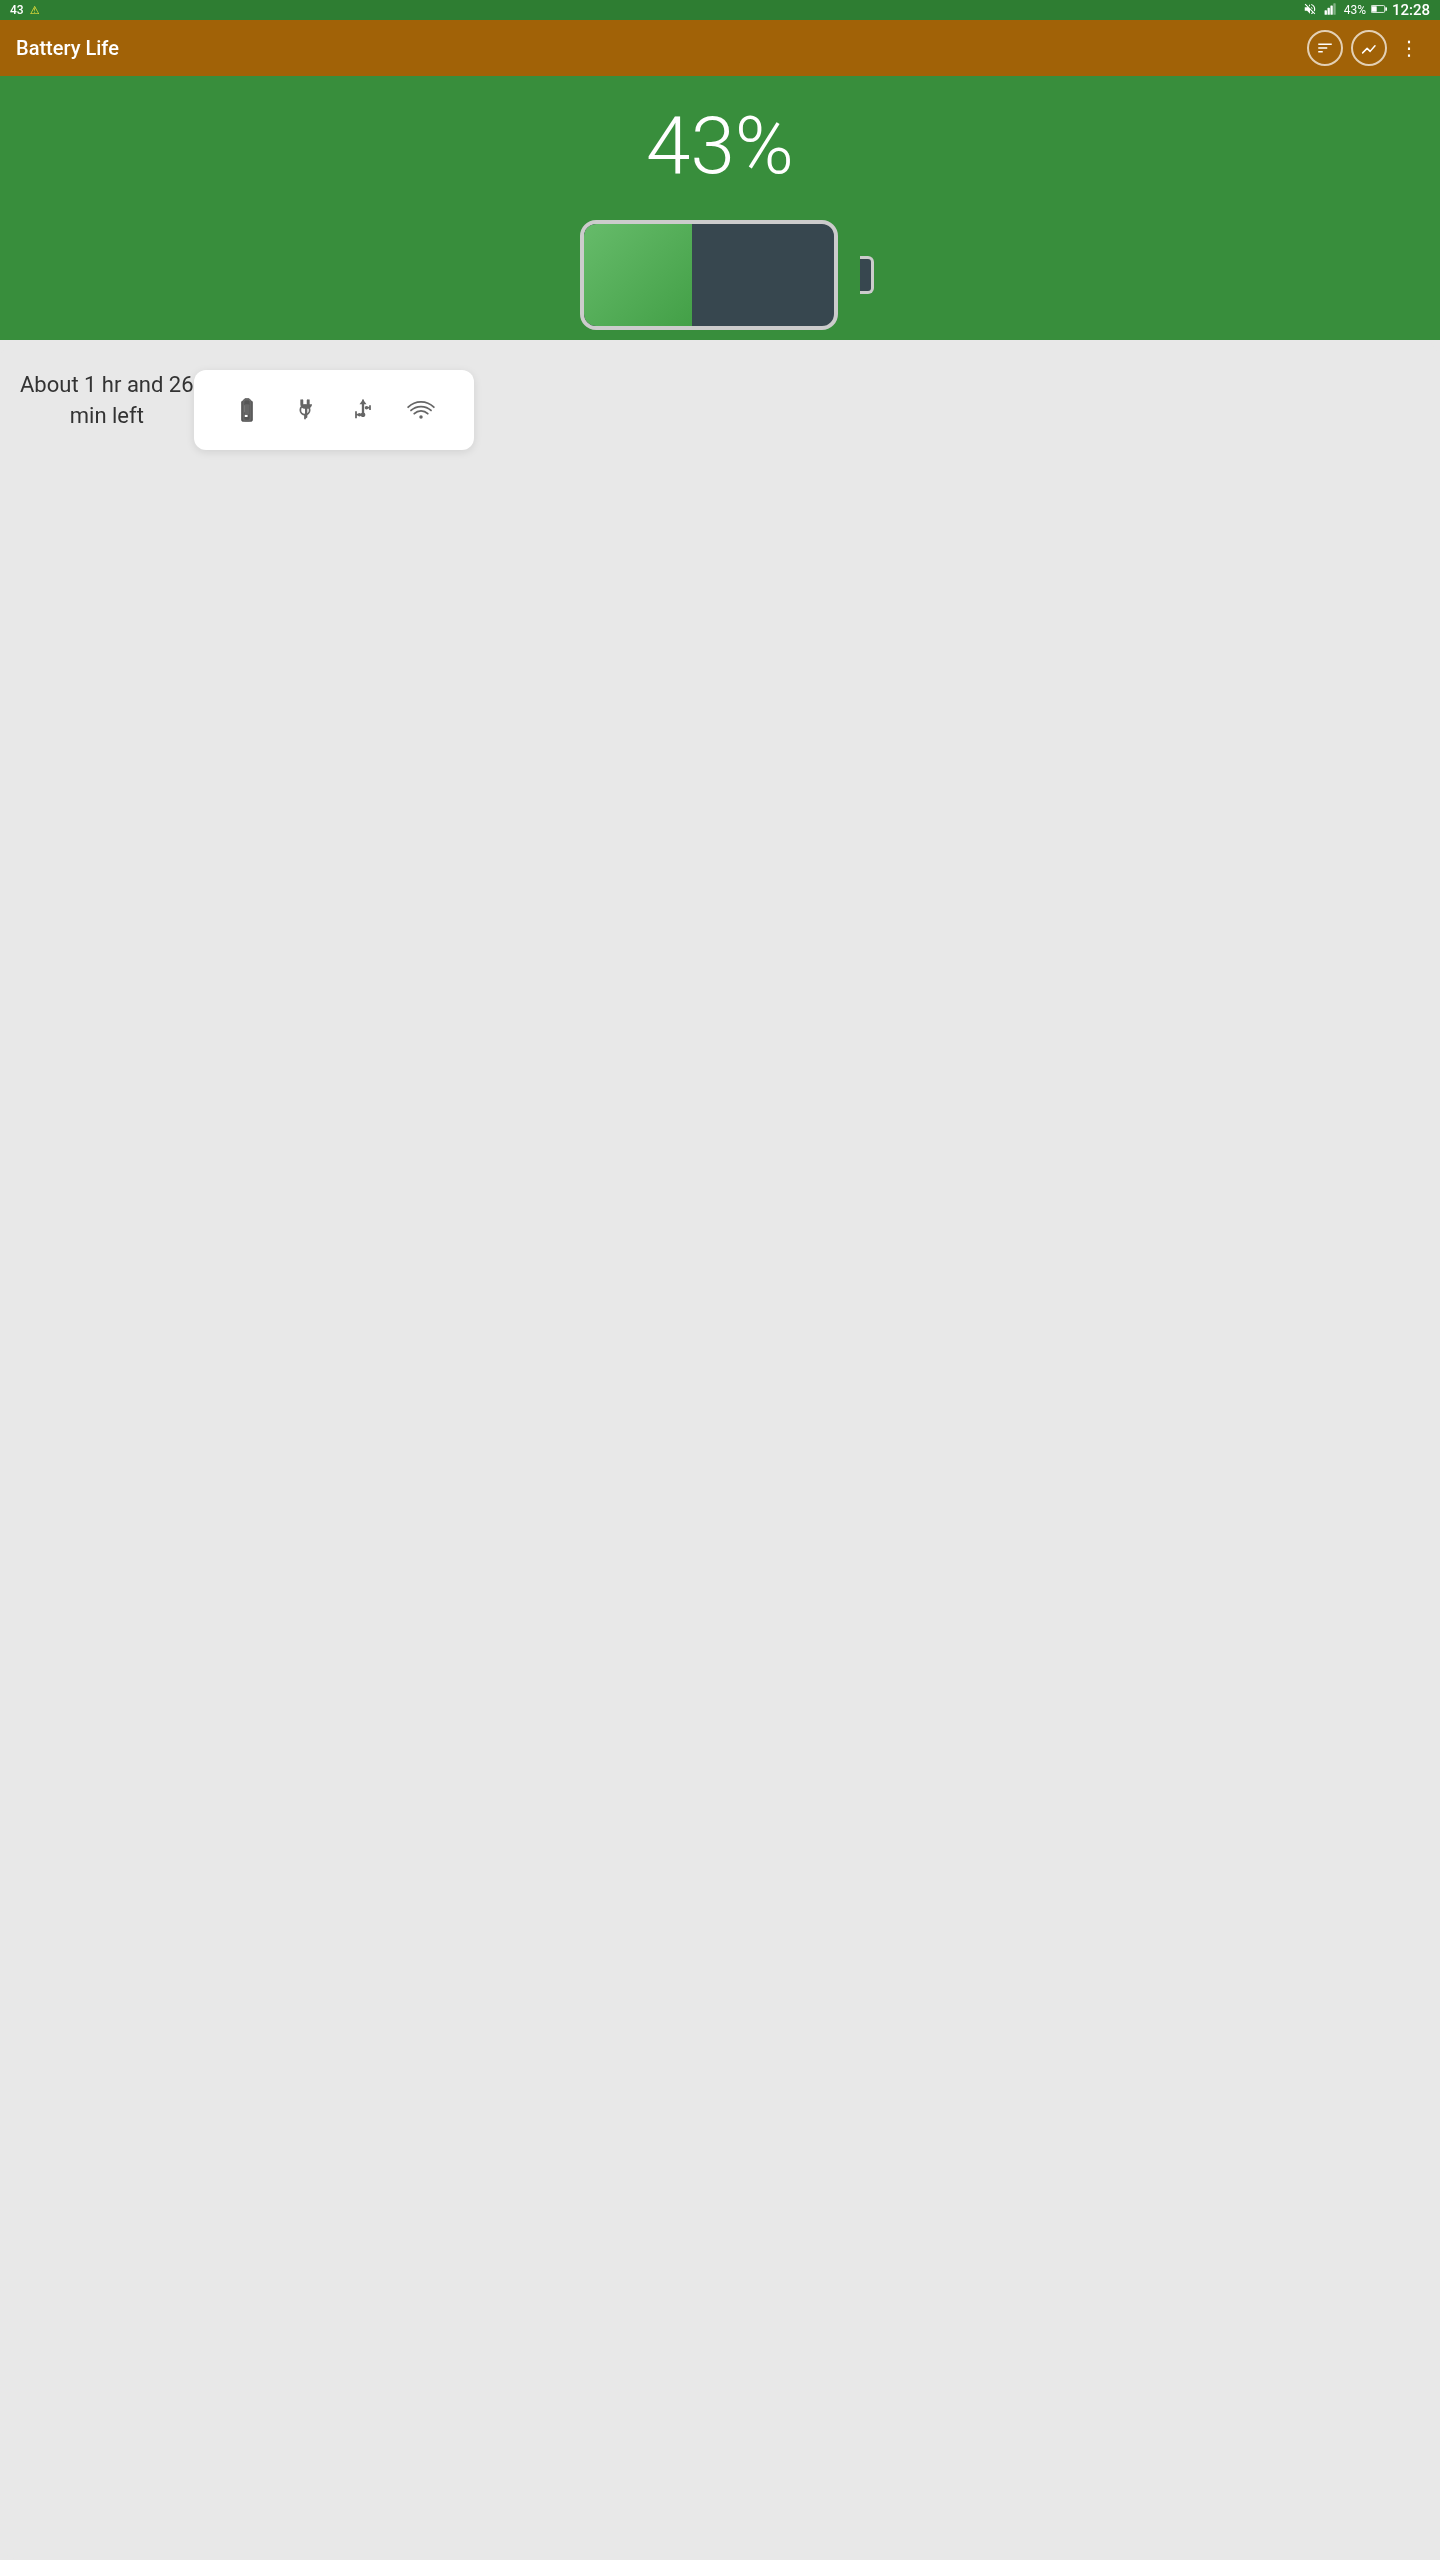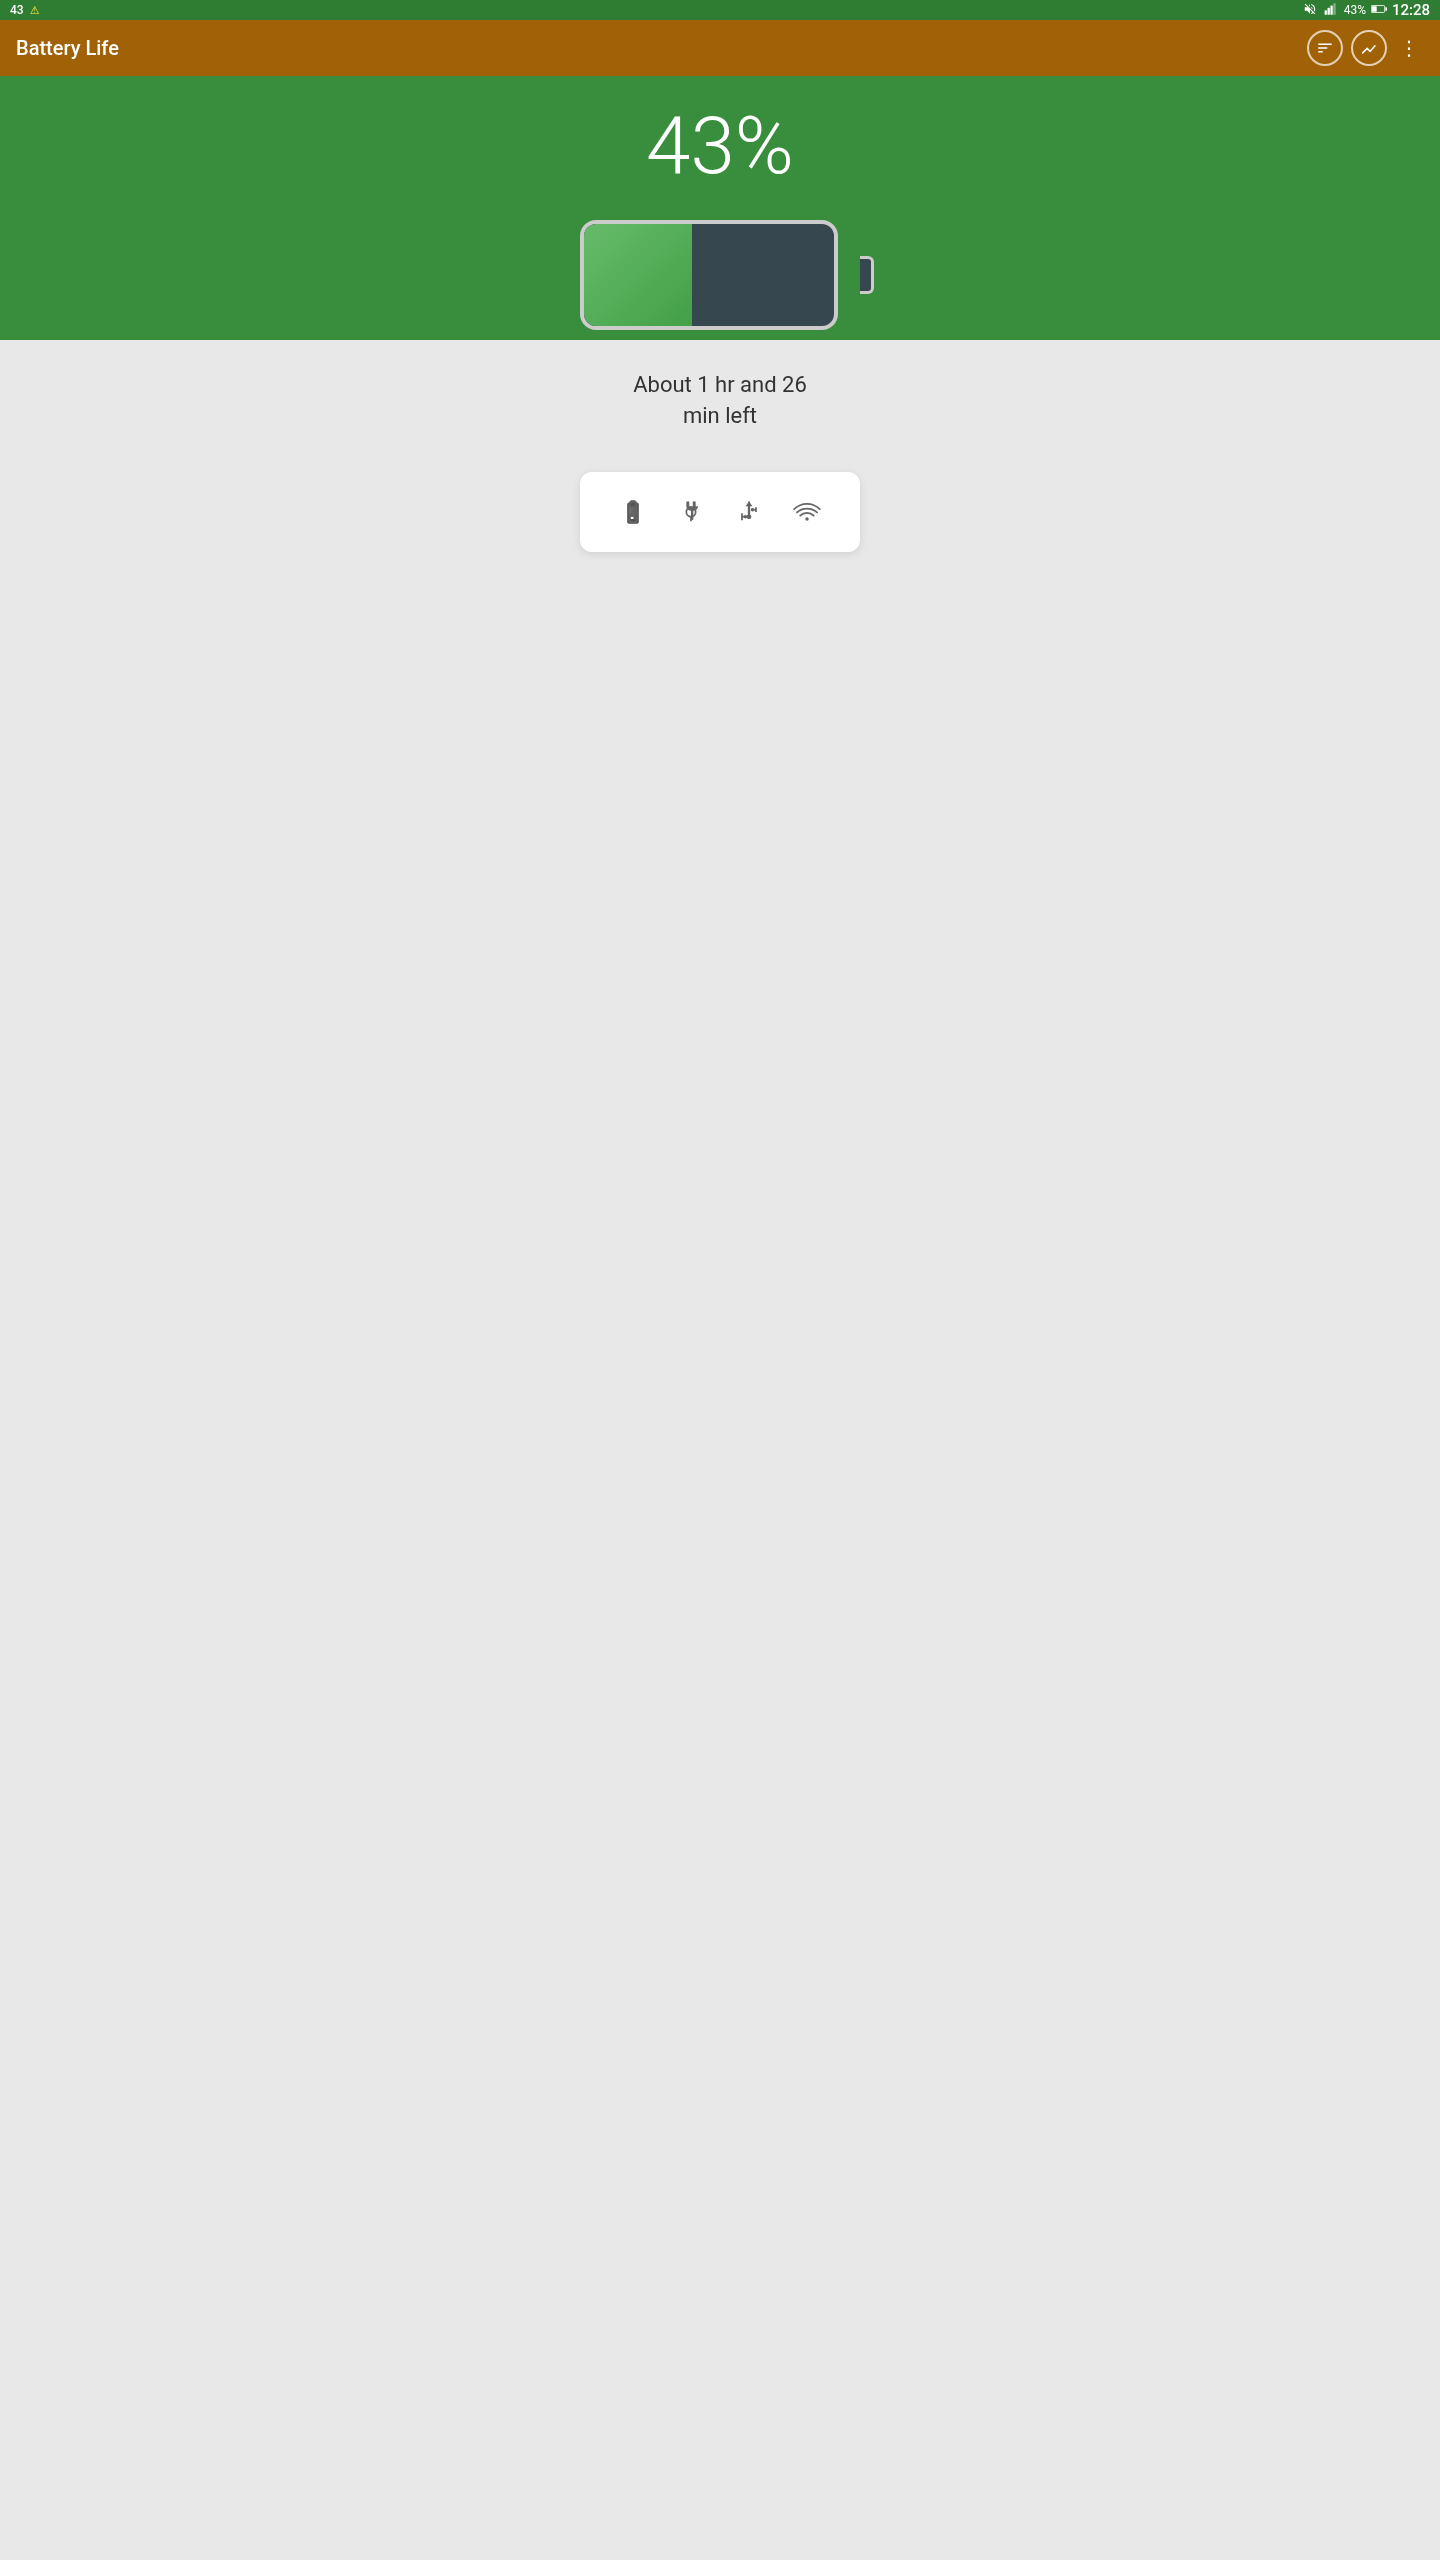--- a/index.html
+++ b/index.html
@@ -155,22 +155,22 @@
       border-radius: 0 6px 6px 0;
       border: 3px solid #ccc;
       border-left: none;
     }
 
     
     .gray-section {
       background: #e8e8e8;
       flex: 1;
       display: flex;
-      flex-direction: column;
-      align-items: center;
+      flex-direction: row;
+      align-items: flex-start;
       padding: 30px 20px 20px;
       border-radius: 21px;
     }
 
     .time-remaining {
       font-size: 22px;
       color: #333;
       text-align: center;
       line-height: 1.4;
       margin-bottom: 40px;

